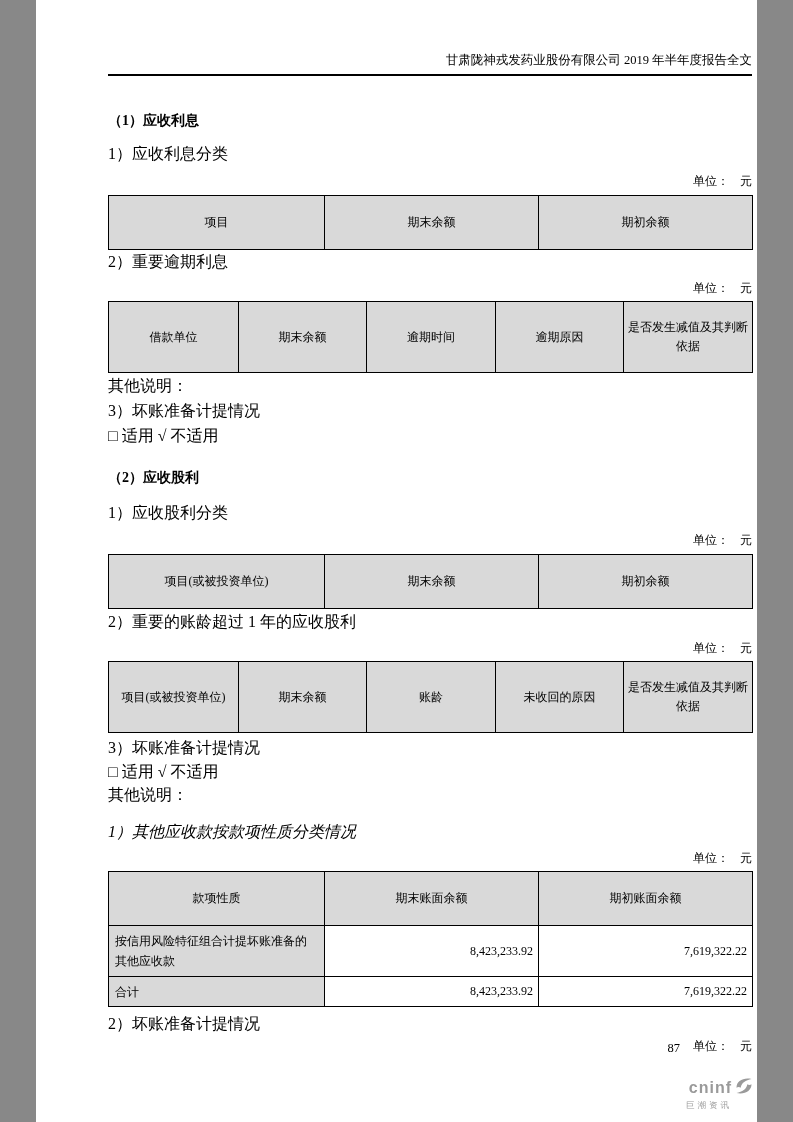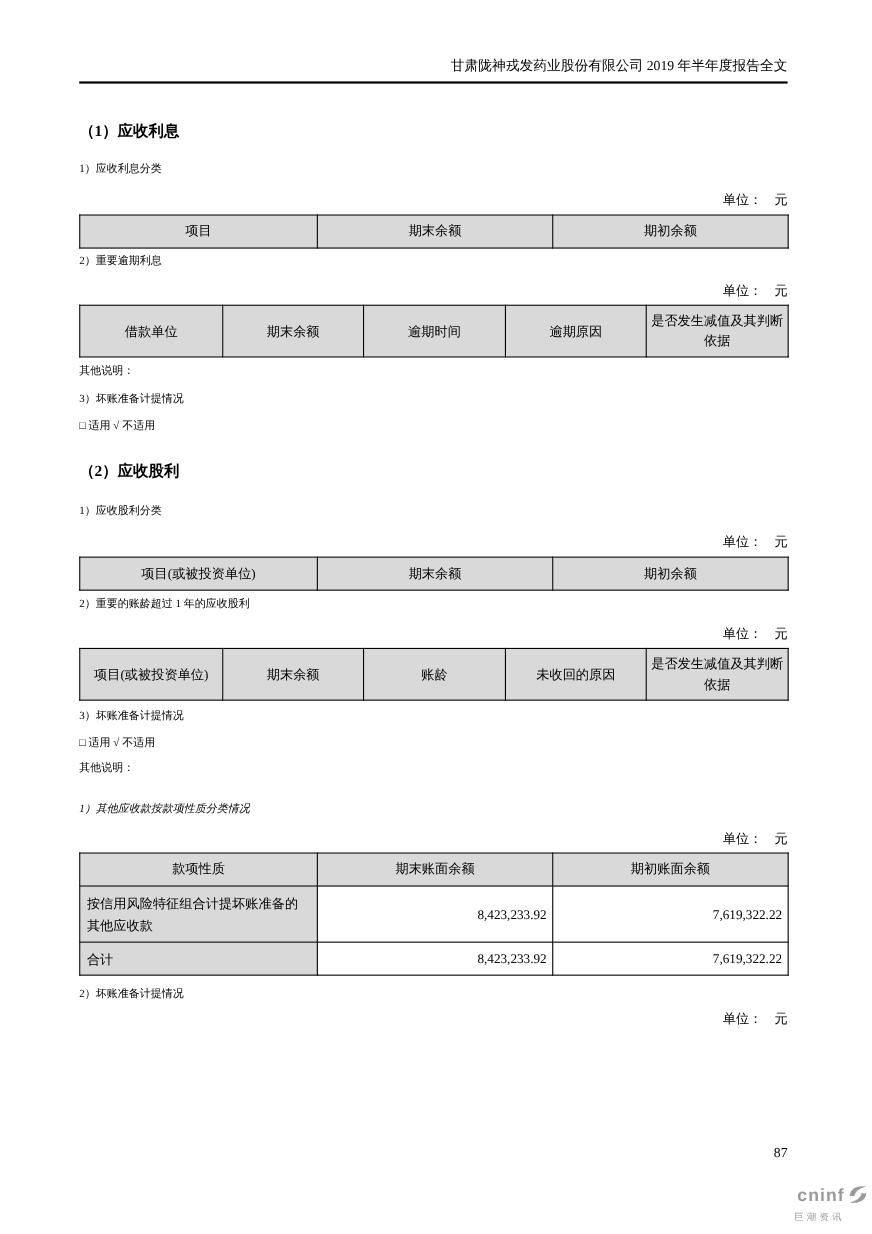--- a/index.html
+++ b/index.html
@@ -1,45 +1,45 @@
 <!DOCTYPE html>
 <html><head>
 <meta charset="utf-8">
 <style>
   html,body{margin:0;padding:0;background:#888;}
   .page{
     position:relative;
-    width:793px;height:1122px;
+    width:721px;height:1122px;
     background:#ffffff;
     font-family:"Liberation Serif","DejaVu Serif",serif;
     color:#000;
     overflow:hidden;
     margin:0 auto;
   }
   .content{position:absolute;left:72px;top:0;width:644px;}
   .doc-header{
     text-align:right;
     padding-top:52px;padding-bottom:6px;
     border-bottom:2px solid #000;
     font-size:12.5px;line-height:16px;
   }
   table{border-collapse:collapse;width:100%;table-layout:fixed;}
   table{border:1.5px solid #000;}
   td,th{border:1px solid #000;font-size:12px;font-weight:normal;vertical-align:middle;overflow:hidden;}
-  .hdr-cell{background:#d9d9d9;text-align:center;height:25px;line-height:17px;padding:2px 4px;}
+  .hdr-cell{background:#d9d9d9;text-align:center;height:25px;line-height:17px;padding:14px 4px;}
   .lbl-cell{background:#d9d9d9;text-align:left;padding:2px 6px;line-height:20px;}
   .num-cell{text-align:right;padding:2px 5px;background:#fff;}
   .row-26 td{height:25px;}
   .row-48 td{height:46px;}
   .tbl-a{margin-top:20px;border-bottom:2px solid #000;}
   .sec-title{font-size:14px;font-weight:bold;line-height:17px;margin:0;}
   .sec1-title{margin-top:36px;}
   .sec2-title{margin-top:26px;}
   .sec3-title{margin-top:25px;}
-  .sub{font-size:10px;line-height:14px;}
+  .sub{font-size:16px;line-height:14px;}
   .unit{font-size:12px;line-height:14px;text-align:right;}
   .unit .unit-value{margin-left:11px;}
   .mt18{margin-top:18px;}  .mt13{margin-top:13px;}  .mt12{margin-top:12px;}
   .mt11{margin-top:11px;}  .mt10{margin-top:10px;}  .mt9{margin-top:9px;}
   .mt8{margin-top:8px;}    .mt6{margin-top:6px;}
   .mt5{margin-top:5px;}    .mt20{margin-top:20px;}  .mt23{margin-top:23px;font-style:italic;}
   .tbl-b{margin-top:7px;}
   .tbl-c{margin-top:6px;}
   .hdr2line{height:42px;line-height:19px;}
   .page-number{

